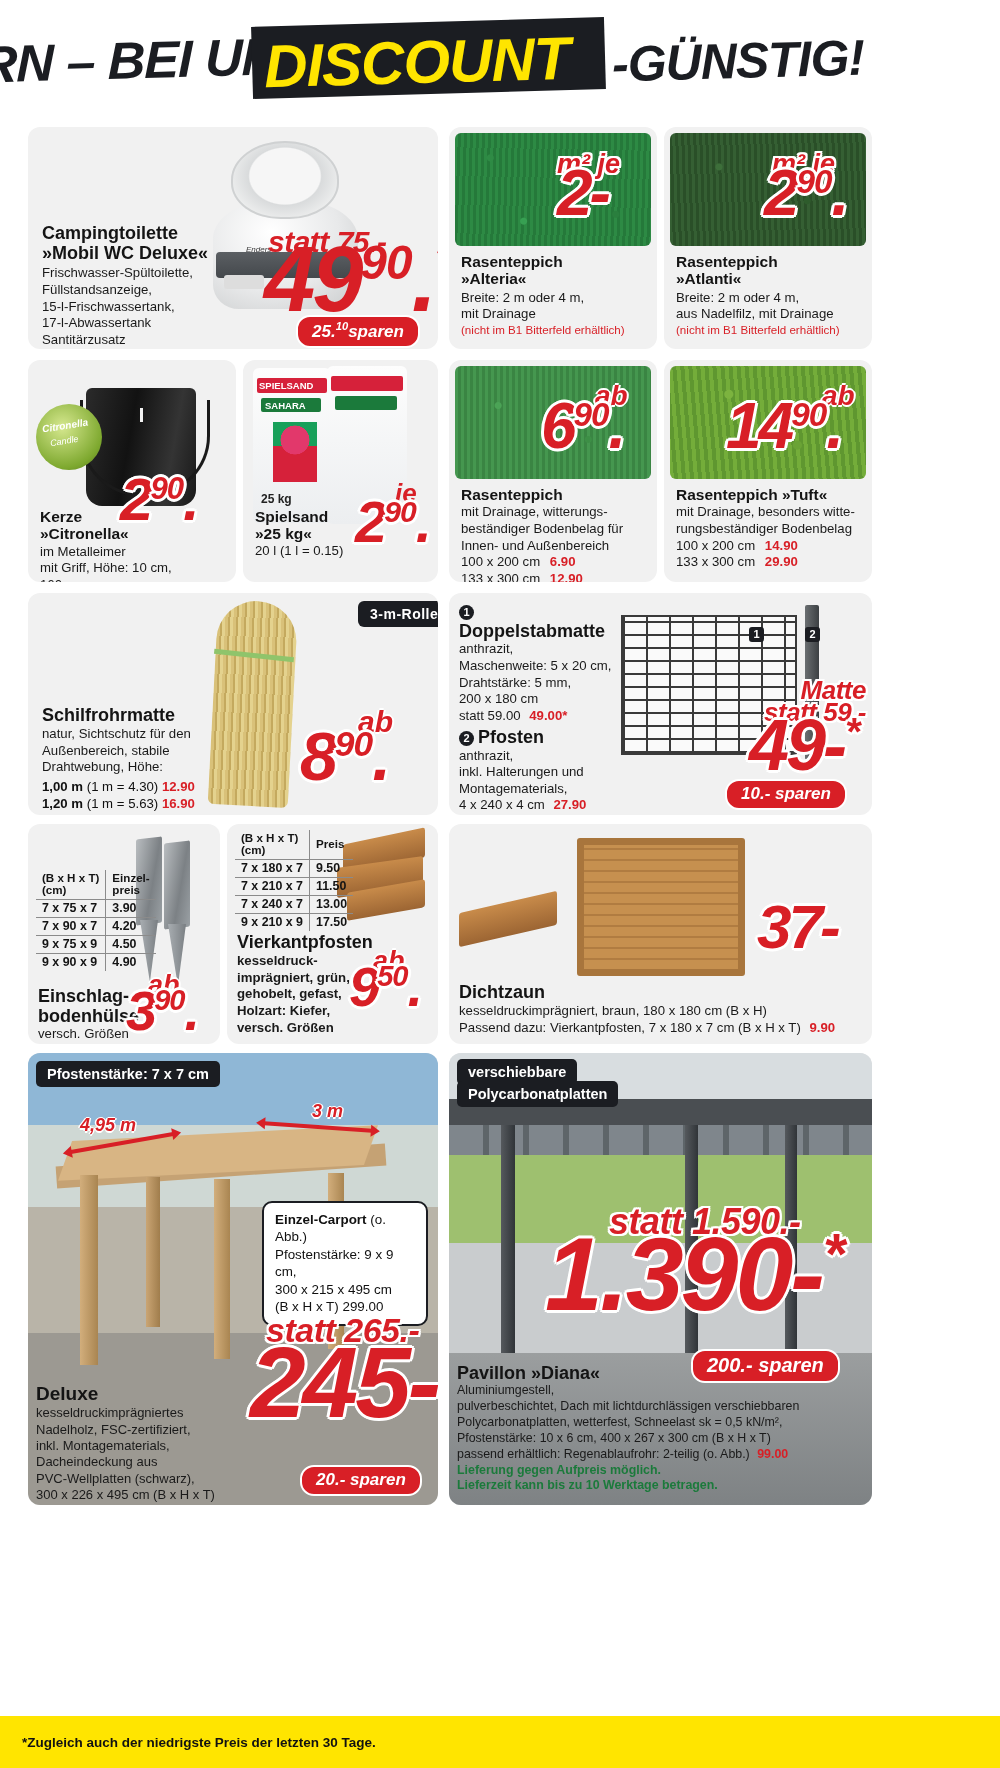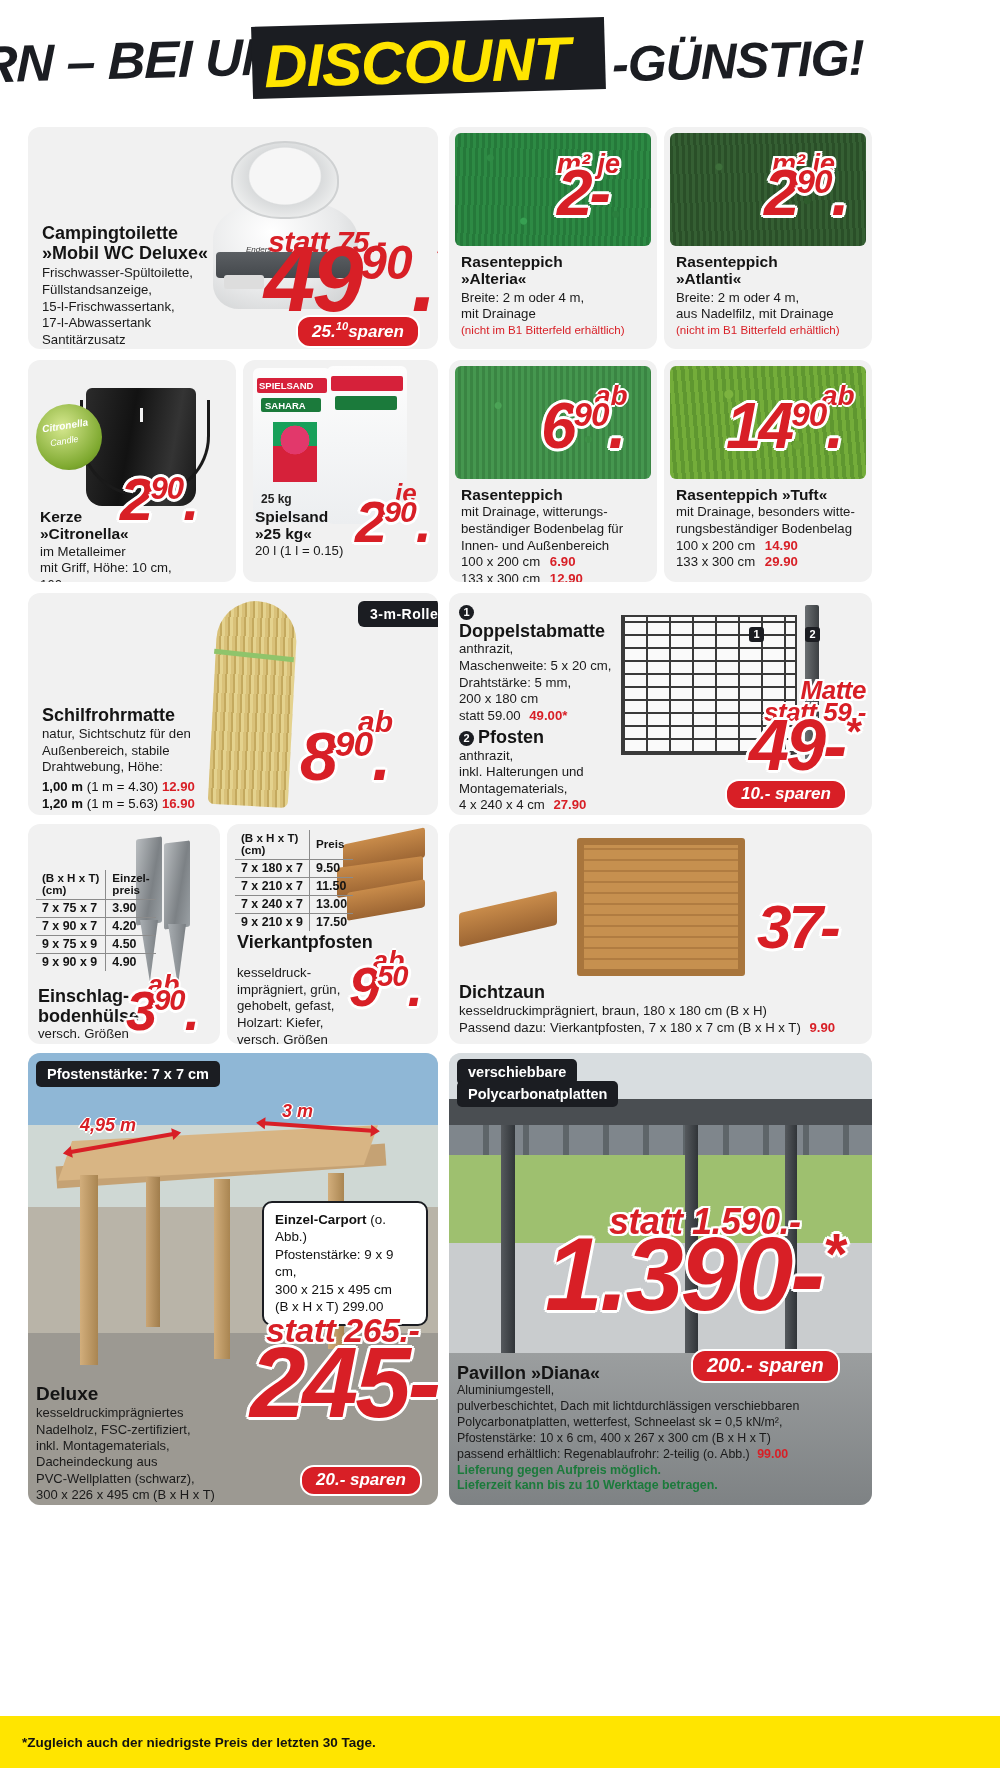--- a/index.html
+++ b/index.html
@@ -573,21 +573,21 @@
         <tr class="topline">
           <td>9 x 210 x 9</td>
           <td class="vline red">17.50</td>
         </tr>
       </tbody>
         </table>
     </div>
 
     <div style="position:absolute; left:10px; top:108px; width:120px;">
       <div class="ttl big">Vierkantpfosten</div>
-      <div class="desc" style="margin-top:13px;">
+      <div class="desc" style="margin-top:1px;font-weight:bold;">
         <div>kesseldruck-</div>
         <div>imprägniert, grün,</div>
         <div>gehobelt, gefast,</div>
         <div>Holzart: Kiefer,</div>
         <div>versch. Größen</div>
       </div>
     </div>
     <div class="abbadge" style="left:146px; top:122px; font-size:27px;">ab</div>
     <div class="price outlined" style="left:122px; top:140px; font-size:56px;">
       <span>9</span><span class="cents">50</span><span class="dash">.</span>
@@ -622,21 +622,21 @@
     <div style="position:absolute; left:52px; top:122px; width:18px; height:190px; background:linear-gradient(90deg,#d2ae7c,#a98551);"></div>
     <div style="position:absolute; left:186px; top:126px; width:16px; height:180px; background:linear-gradient(90deg,#d2ae7c,#a98551);"></div>
     <div style="position:absolute; left:300px; top:120px; width:16px; height:176px; background:linear-gradient(90deg,#d2ae7c,#a98551);"></div>
     <div style="position:absolute; left:118px; top:124px; width:14px; height:150px; background:linear-gradient(90deg,#caa574,#a07d4c);"></div>
 
     <div class="ovl-pill" style="left:8px; top:8px;">Pfostenstärke: 7 x 7 cm</div>
 
     <div class="arrow-line" style="left:42px; top:88px; width:104px; transform:rotate(-10deg);"></div>
     <div class="arrow-lbl" style="left:52px; top:62px;">4,95 m</div>
     <div class="arrow-line" style="left:236px; top:72px; width:108px; transform:rotate(4deg);"></div>
-    <div class="arrow-lbl" style="left:254px; top:48px;">3 m</div>
+    <div class="arrow-lbl" style="left:284px; top:48px;">3 m</div>
 
     <div class="infobox" style="left:234px; top:148px; width:166px;">
       <b>Einzel-Carport</b>
       <span style="font-weight:400;">(o. Abb.)</span>
       <div>Pfostenstärke: 9 x 9 cm,</div>
       <div>300 x 215 x 495 cm</div>
       <div>(B x H x T) 299.00</div>
     </div>
 
     <div style="position:absolute; left:8px; top:330px; width:220px;">

